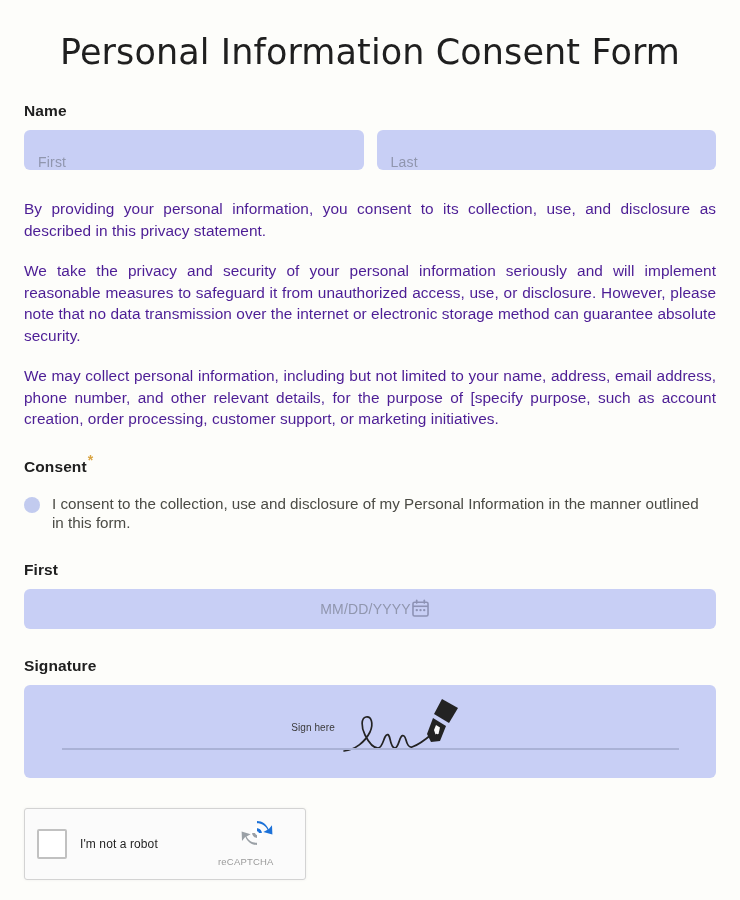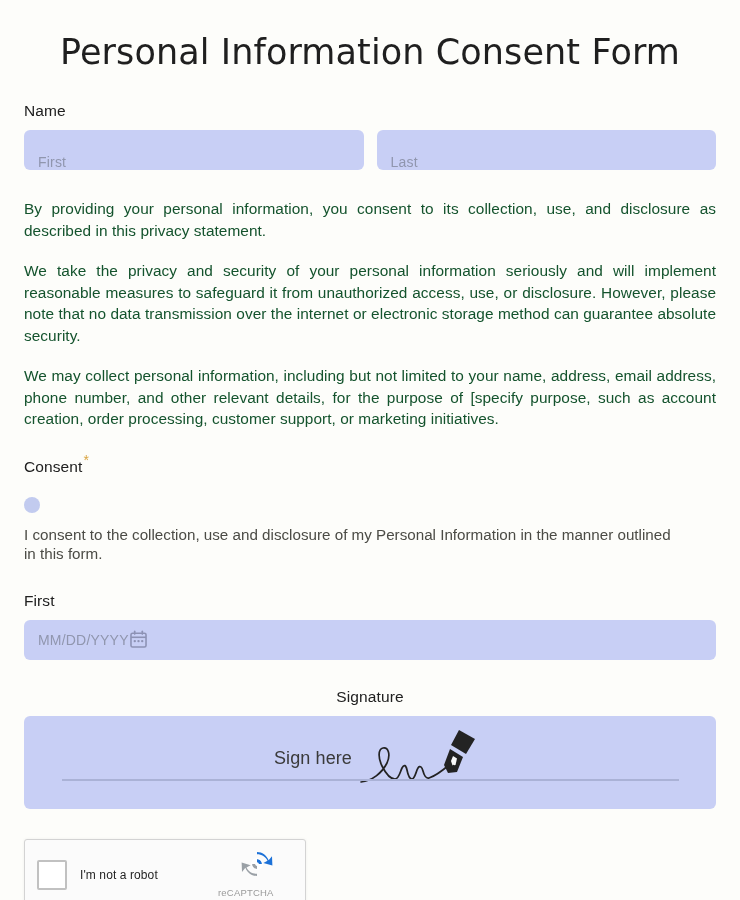--- a/index.html
+++ b/index.html
@@ -33,21 +33,21 @@
     color: #1f1f1f;
     margin: 0;
     padding-top: 30px;
     line-height: 44px;
     font-family: "DejaVu Sans", sans-serif;
   }
 
   
   .field-label {
     font-size: 15.5px;
-    font-weight: 400;
+    font-weight: 700;
     color: #202020;
     line-height: 20px;
     letter-spacing: 0.1px;
   }
   .req-star {
     color: #d9a441;
     font-size: 14px;
     vertical-align: super;
     line-height: 0;
     margin-left: 1px;
@@ -75,54 +75,53 @@
     display: flex;
     gap: 13px;
     margin-top: 9px;
   }
   .name-row .input-box { flex: 1 1 0; align-items: flex-end; }
 
   
   .para {
     font-size: 15.4px;
     line-height: 21.5px;
-    color: #14532d;
+    color: #4c1d95;
     text-align: justify;
     letter-spacing: 0.05px;
     margin: 0;
   }
   .para + .para { margin-top: 19px; }
 
   
   .consent-row {
     display: flex;
     align-items: flex-start;
     margin-top: 17px;
     gap: 12px;
-    flex-direction: column;
   }
   .radio-dot {
     width: 16px;
     height: 16px;
     border-radius: 50%;
     background: #c2cbef;
     flex: 0 0 16px;
     margin-top: 3px;
   }
   .consent-text {
     font-size: 15.2px;
     line-height: 19px;
     color: #4b4b45;
     max-width: 650px;
   }
 
   
   .date-box {
     margin-top: 9px;
-    justify-content: flex-start;
+    justify-content: center;
     padding-right: 4px;
   }
   .cal-icon {
     width: 19px;
     height: 19px;
     flex: 0 0 19px;
     opacity: 0.55;
   }
 
   
@@ -141,21 +140,21 @@
     align-items: center;
     justify-content: center;
   }
   .sig-content {
     display: flex;
     align-items: center;
     transform: translateY(-4px);
     margin-left: 14px;
   }
   .sig-here {
-    font-size: 18px;
+    font-size: 10px;
     color: #3a3a3a;
     letter-spacing: 0.1px;
     margin-right: 6px;
     white-space: nowrap;
   }
   .sig-draw { display: block; }
   .sig-line {
     position: absolute;
     left: 38px;
     right: 37px;
@@ -206,21 +205,21 @@
     color: #9a9a9a;
     letter-spacing: 0.2px;
     margin-top: 1px;
   }
 
   
   .sec-name   { margin-top: 27px; }
   .sec-paras  { margin-top: 28px; }
   .sec-consent{ margin-top: 27px; }
   .sec-date   { margin-top: 28px; }
-  .sec-sig    { margin-top: 27px; text-align: center; }
+  .sec-sig    { margin-top: 27px; }
   .sec-verify { margin-top: 30px; }
 </style>
 </head>
 <body>
 
 <div class="page">
 
   <h1 class="form-title">Personal Information Consent Form</h1>
 
   <div class="sec-name">

